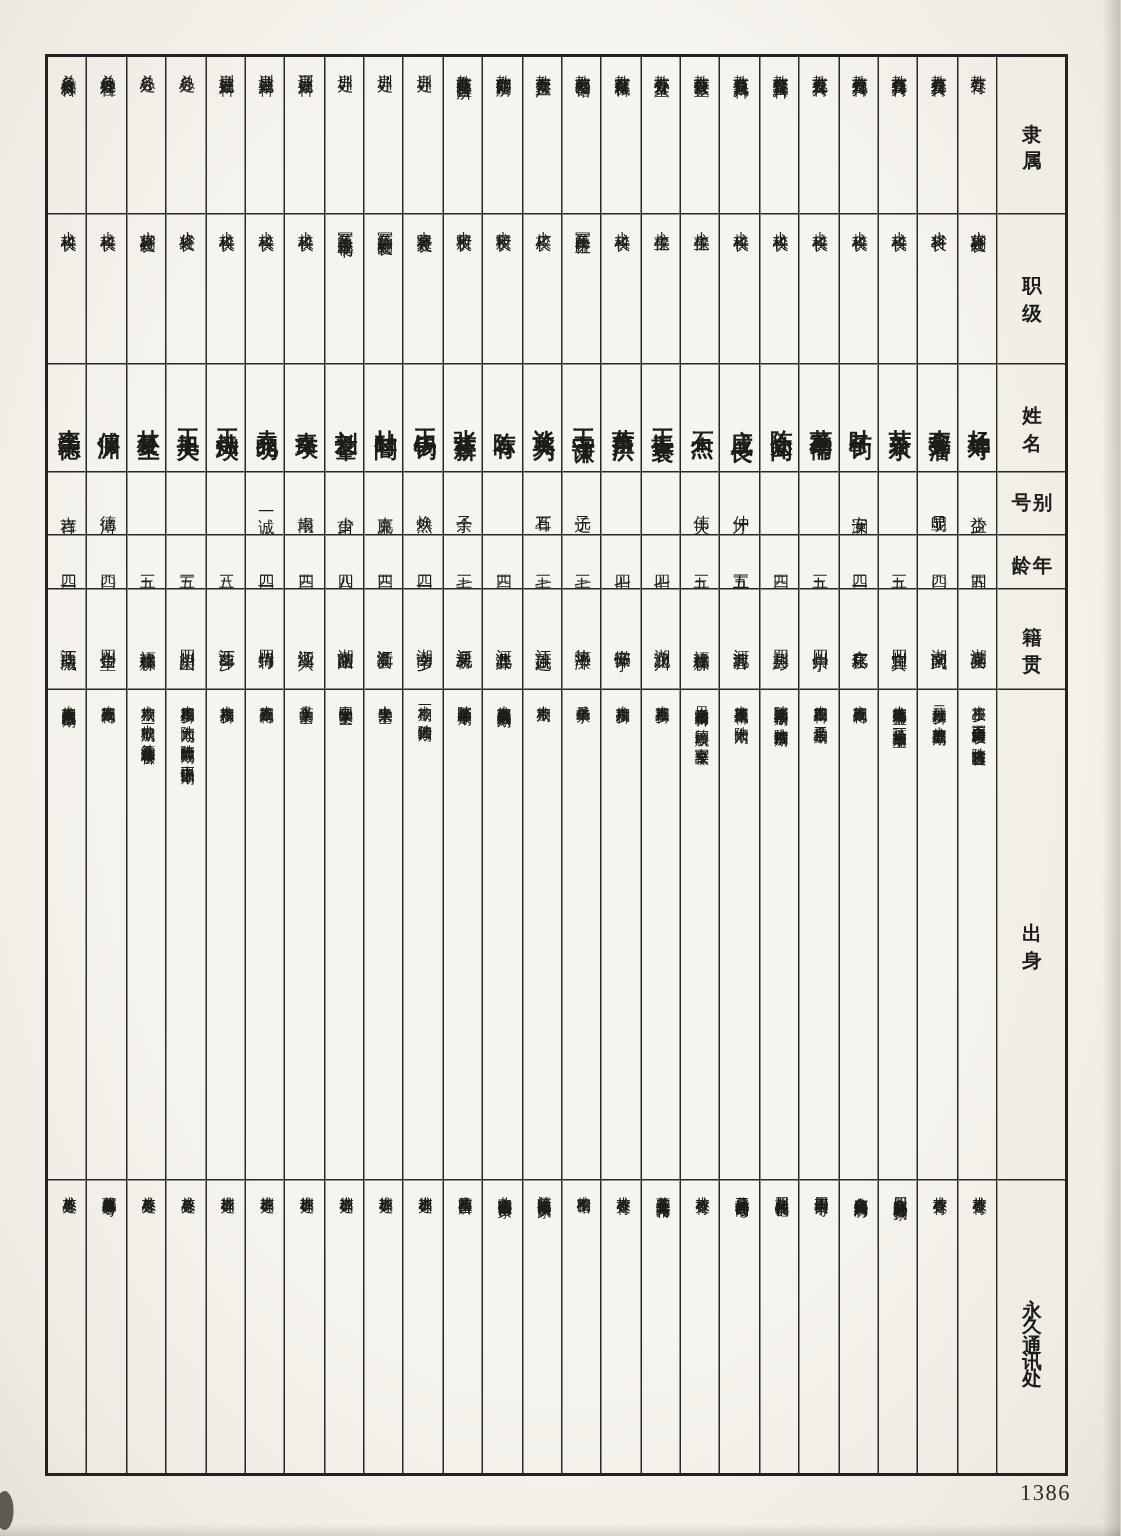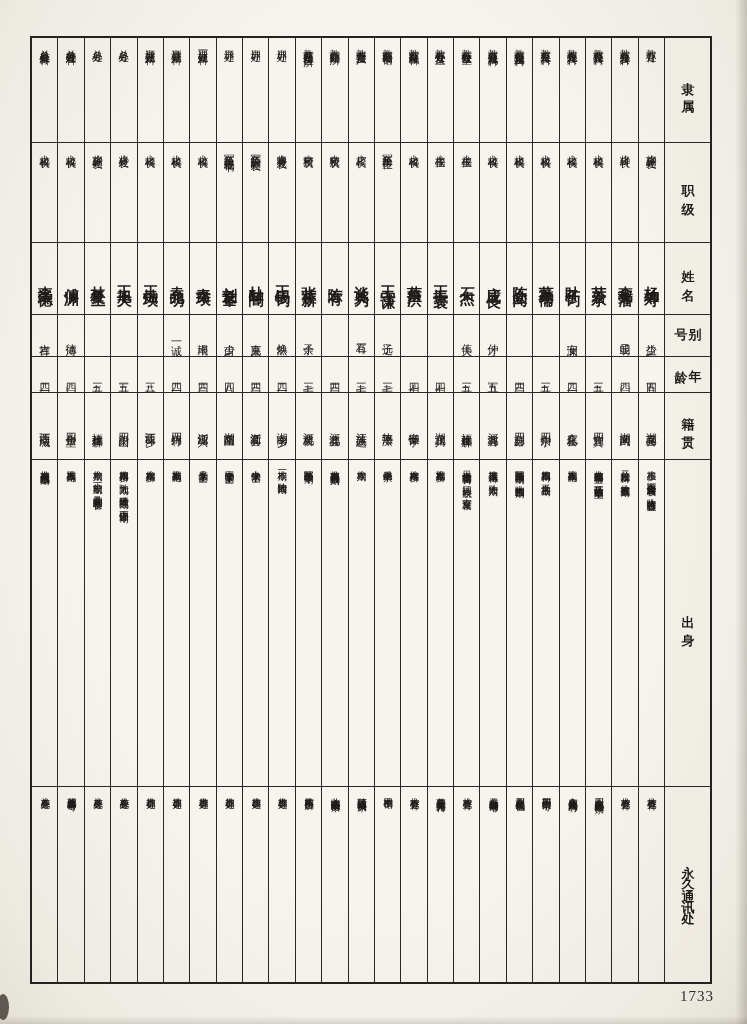--- a/index.html
+++ b/index.html
@@ -693,18 +693,18 @@
       <div class="cell h-bg">
           <span>出身</span>
         </div>
       <div class="cell h-addr long">
           <span>永久通讯处</span>
         </div>
     </div>
 
   </div>
 
-  <div class="page-num">1733</div>
+  <div class="page-num">1386</div>
 
   <div class="smudge"></div>
   <div class="edge-right"></div>
   <div class="edge-bottom"></div>
 </div>
 
 </body></html>

